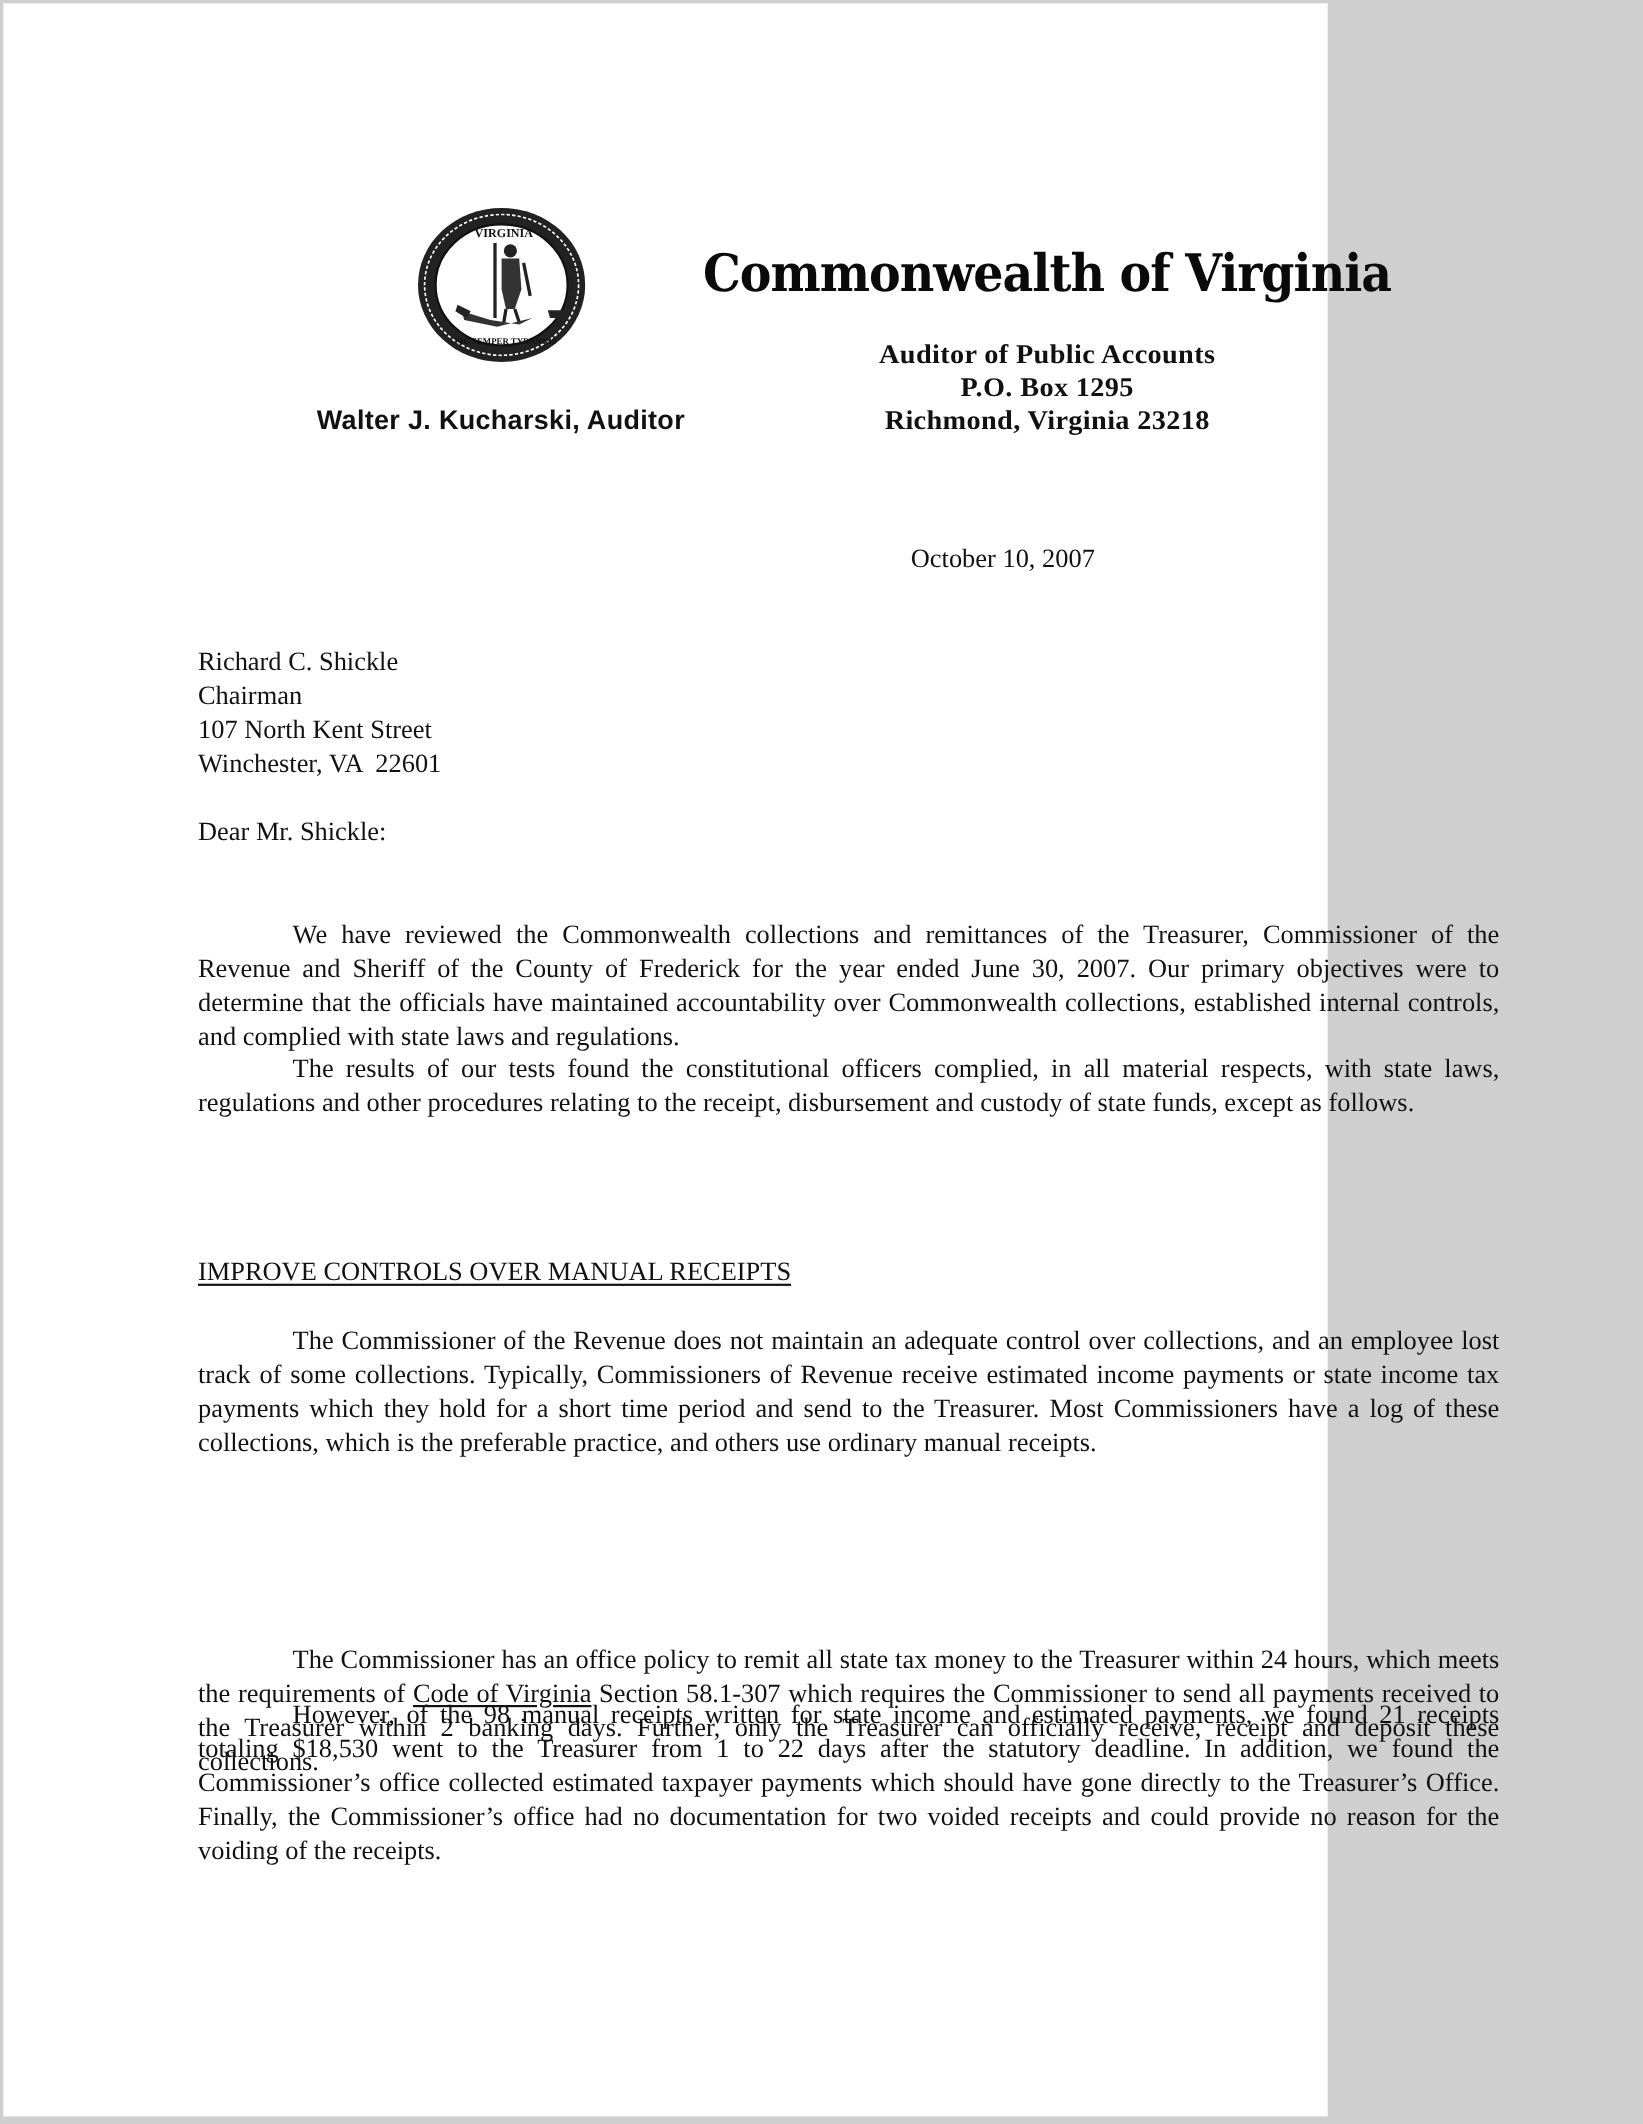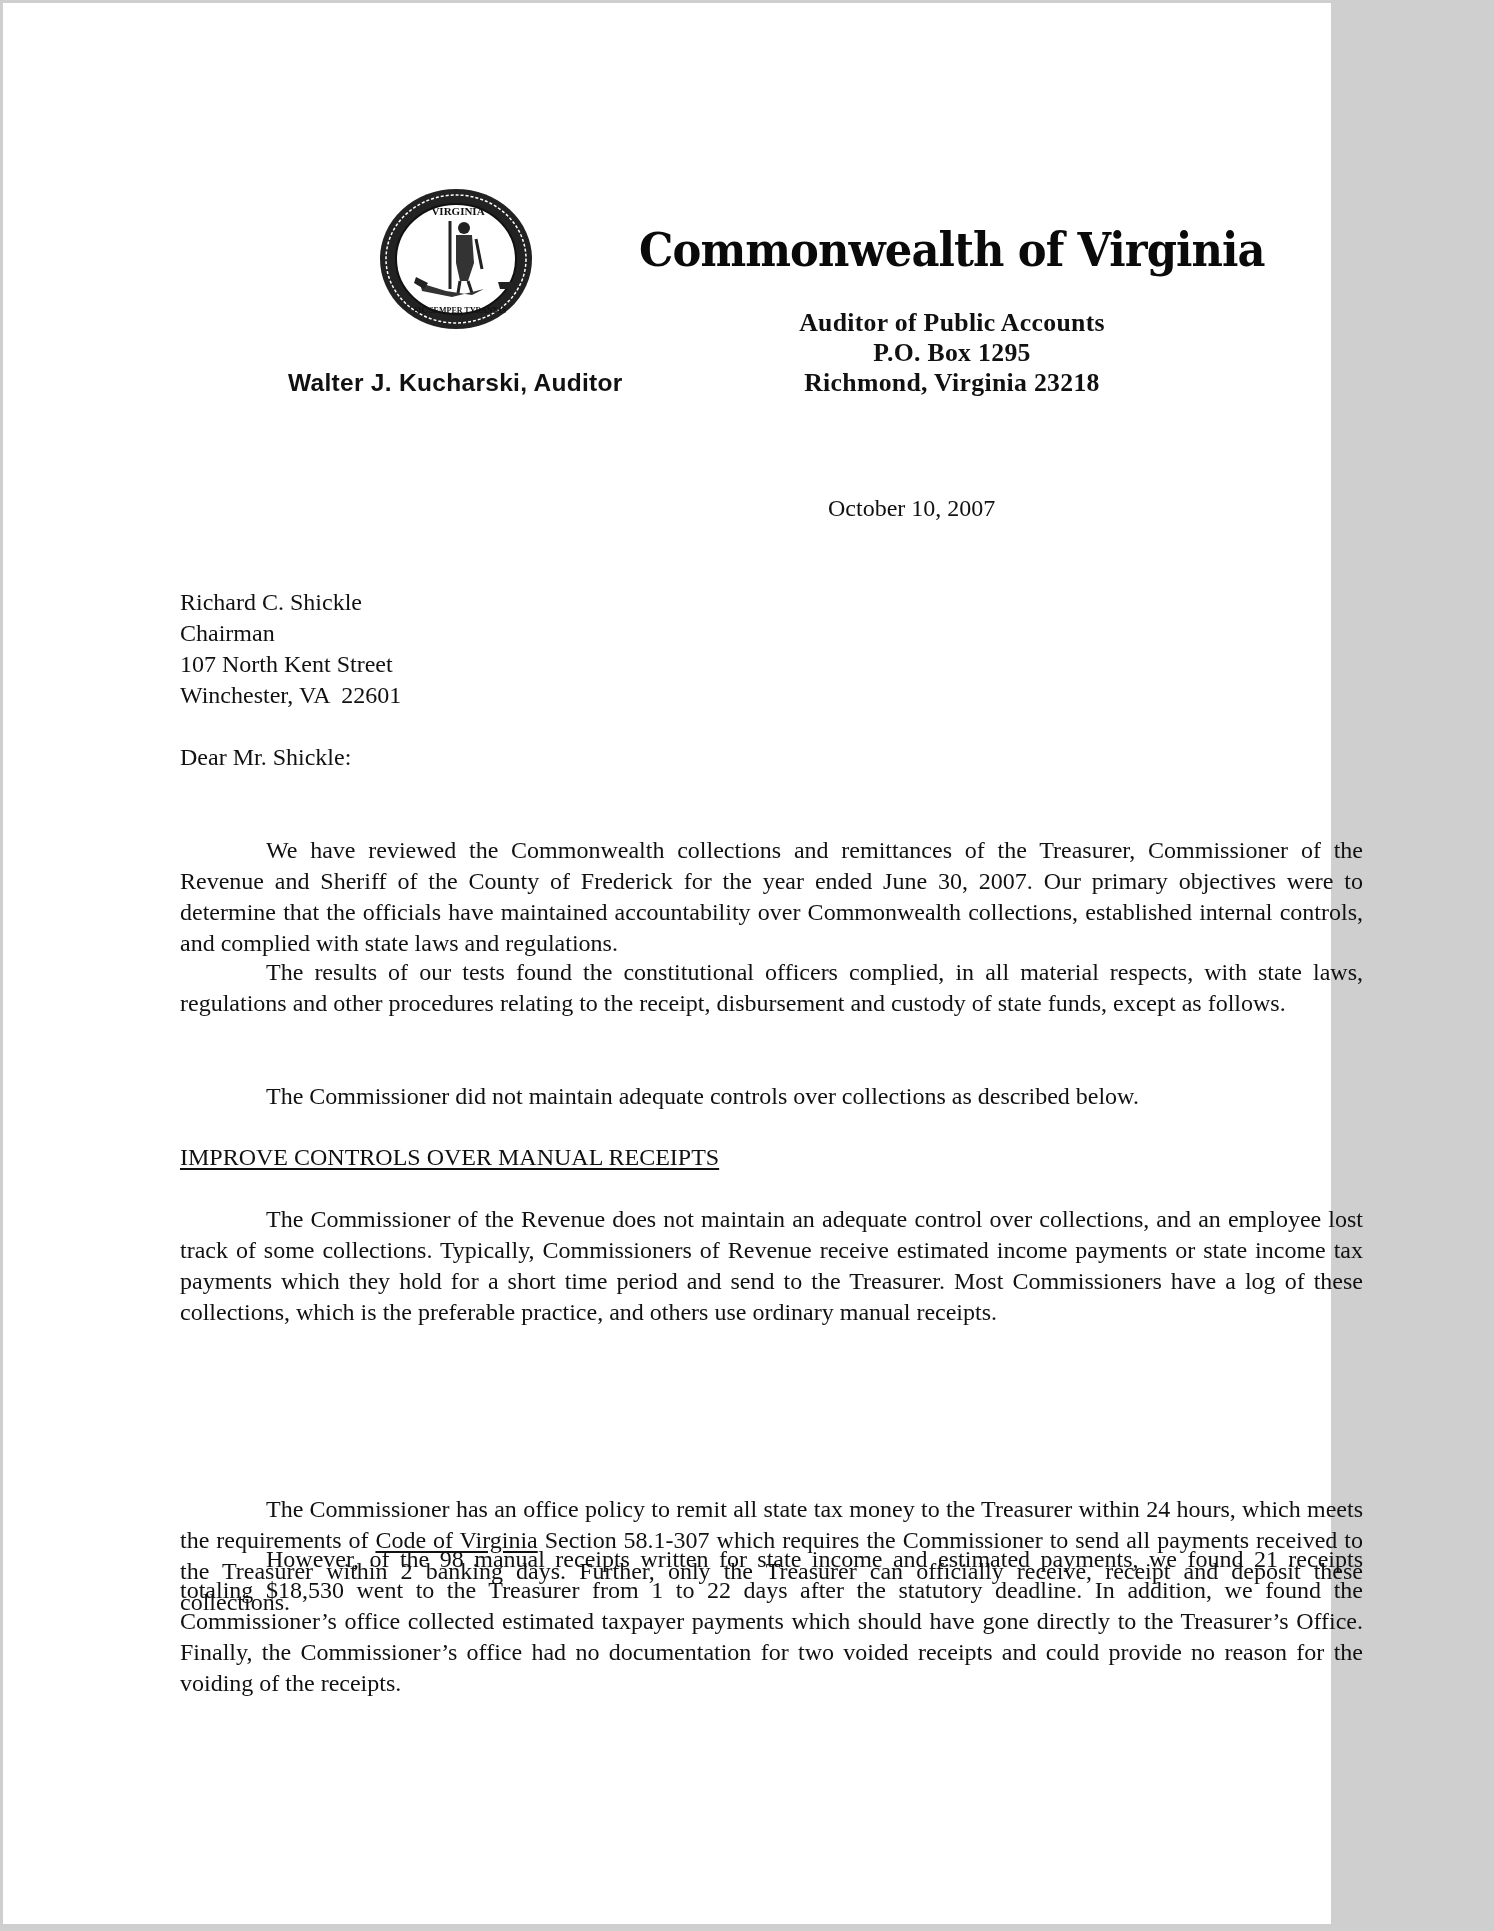--- a/index.html
+++ b/index.html
@@ -10,21 +10,21 @@
     body {
       width: 1494px;
       height: 1931px;
       position: relative;
       overflow: hidden;
     }
     .page {
       position: absolute;
       left: 3px;
       top: 3px;
-      width: 1328px;
+      width: 1204px;
       height: 1921px;
       background: #ffffff;
       font-family: "Liberation Serif", "DejaVu Serif", serif;
       color: #111111;
     }
     .seal {
       position: absolute;
       left: 373px;
       top: 182px;
       width: 160px;
@@ -168,21 +168,20 @@
     <div style="white-space:pre">107 North Kent Street</div>
     <div style="white-space:pre">Winchester, VA  22601</div>
   </div>
 
   <div class="salutation">Dear Mr. Shickle:</div>
 
   <div class="body-text p1"><span class="indent"></span><span>We have reviewed the Commonwealth collections and remittances of the Treasurer, Commissioner of the Revenue and Sheriff of the County of Frederick for the year ended June 30, 2007.  Our primary objectives were to determine that the officials have maintained accountability over Commonwealth collections, established internal controls, and complied with state laws and regulations.</span></div>
 
   <div class="body-text p2"><span class="indent"></span><span>The results of our tests found the constitutional officers complied, in all material respects, with state laws, regulations and other procedures relating to the receipt, disbursement and custody of state funds, except as follows.</span></div>
 
-  <div class="body-text p3"><span class="indent"></span><span>The Commissioner did not maintain adequate controls over collections as described below.</span></div>
 
   <div class="heading">IMPROVE CONTROLS OVER MANUAL RECEIPTS</div>
 
   <div class="body-text p4"><span class="indent"></span><span>The Commissioner of the Revenue does not maintain an adequate control over collections, and an employee lost track of some collections.  Typically, Commissioners of Revenue receive estimated income payments or state income tax payments which they hold for a short time period and send to the Treasurer.  Most Commissioners have a log of these collections, which is the preferable practice, and others use ordinary manual receipts.</span></div>
 
   <div class="body-text p5"><span class="indent"></span><span>The Commissioner has an office policy to remit all state tax money to the Treasurer within 24 hours, which meets the requirements of </span><span class="u">Code of Virginia</span><span> Section 58.1-307 which requires the Commissioner to send all payments received to the Treasurer within 2 banking days.  Further, only the Treasurer can officially receive, receipt and deposit these collections.</span></div>
 
   <div class="body-text p6"><span class="indent"></span><span>However, of the 98 manual receipts written for state income and estimated payments, we found 21 receipts totaling $18,530 went to the Treasurer from 1 to 22 days after the statutory deadline.  In addition, we found the Commissioner’s office collected estimated taxpayer payments which should have gone directly to the Treasurer’s Office.  Finally, the Commissioner’s office had no documentation for two voided receipts and could provide no reason for the voiding of the receipts.</span></div>
 
 </div>

